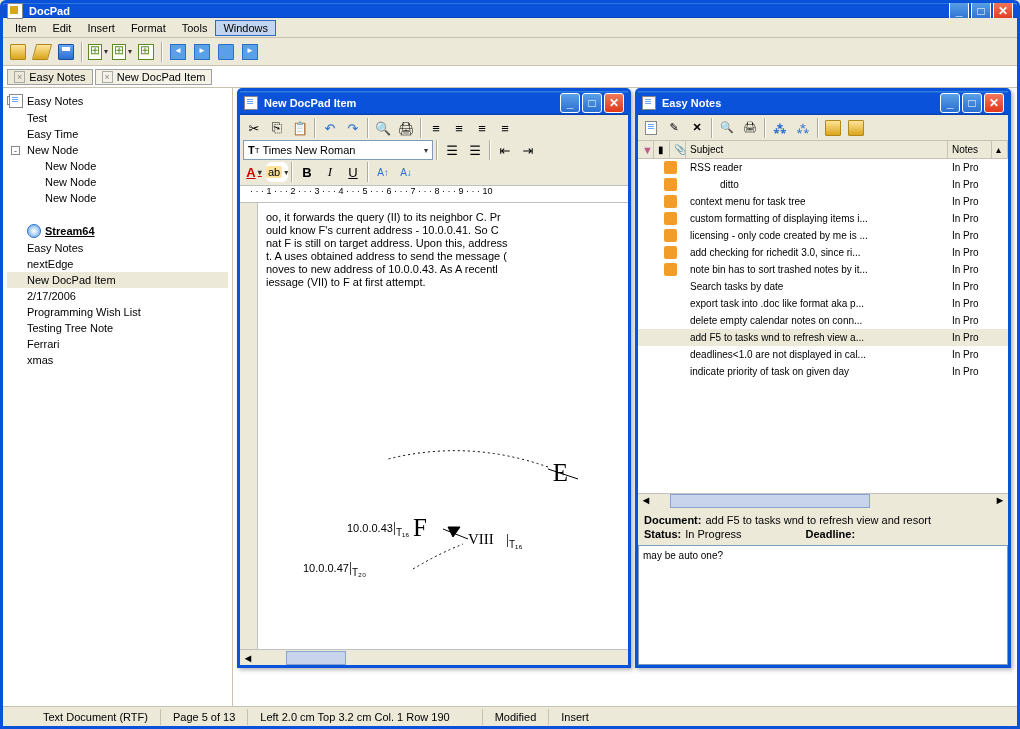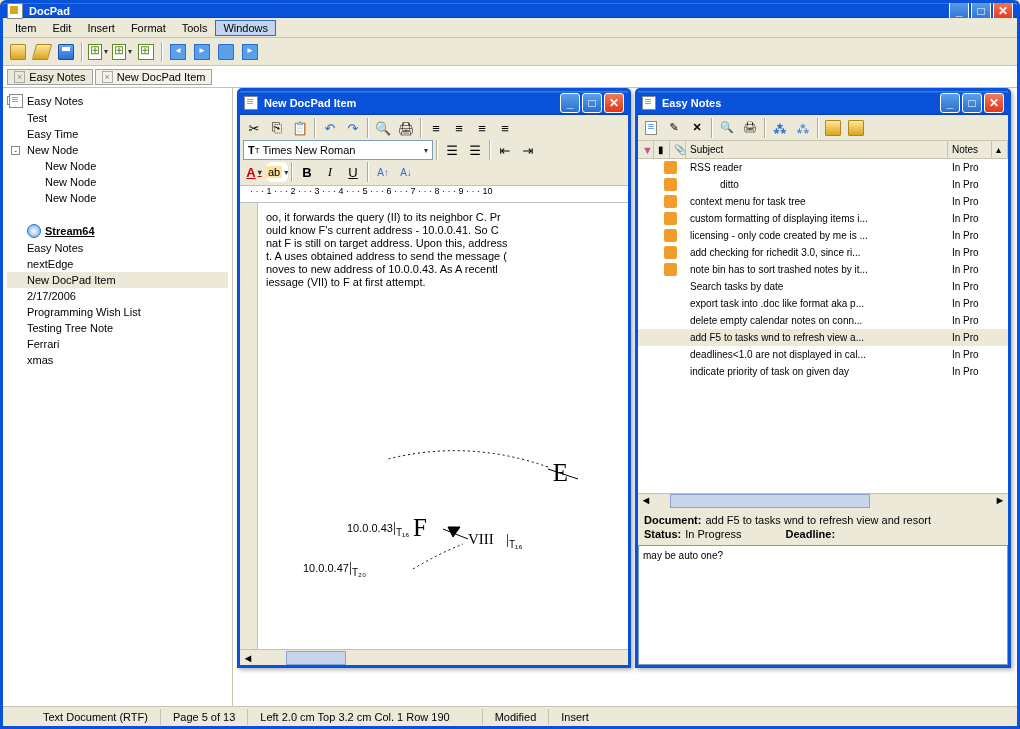--- a/index.html
+++ b/index.html
@@ -482,21 +482,21 @@
           <span style="margin-left:auto;width:16px;text-align:center;">►</span>
         </div>
       <div class="notes-detail">
         <div class="drow">
             <span class="lbl">Document:</span>
             <span>add F5 to tasks wnd to refresh view and resort</span>
           </div>
         <div class="drow">
             <span class="lbl">Status:</span>
             <span>In Progress</span>
-            <span class="lbl" style="margin-left:40px;">Deadline:</span>
+            <span class="lbl" style="margin-left:60px;">Deadline:</span>
             <span></span>
           </div>
       </div>
       <div class="notes-memo">may be auto one?</div>
     </div>
   </div>
 
   <div class="statusbar">
     <div class="status-cell">Text Document (RTF)</div>
     <div class="status-cell">Page 5 of 13</div>

